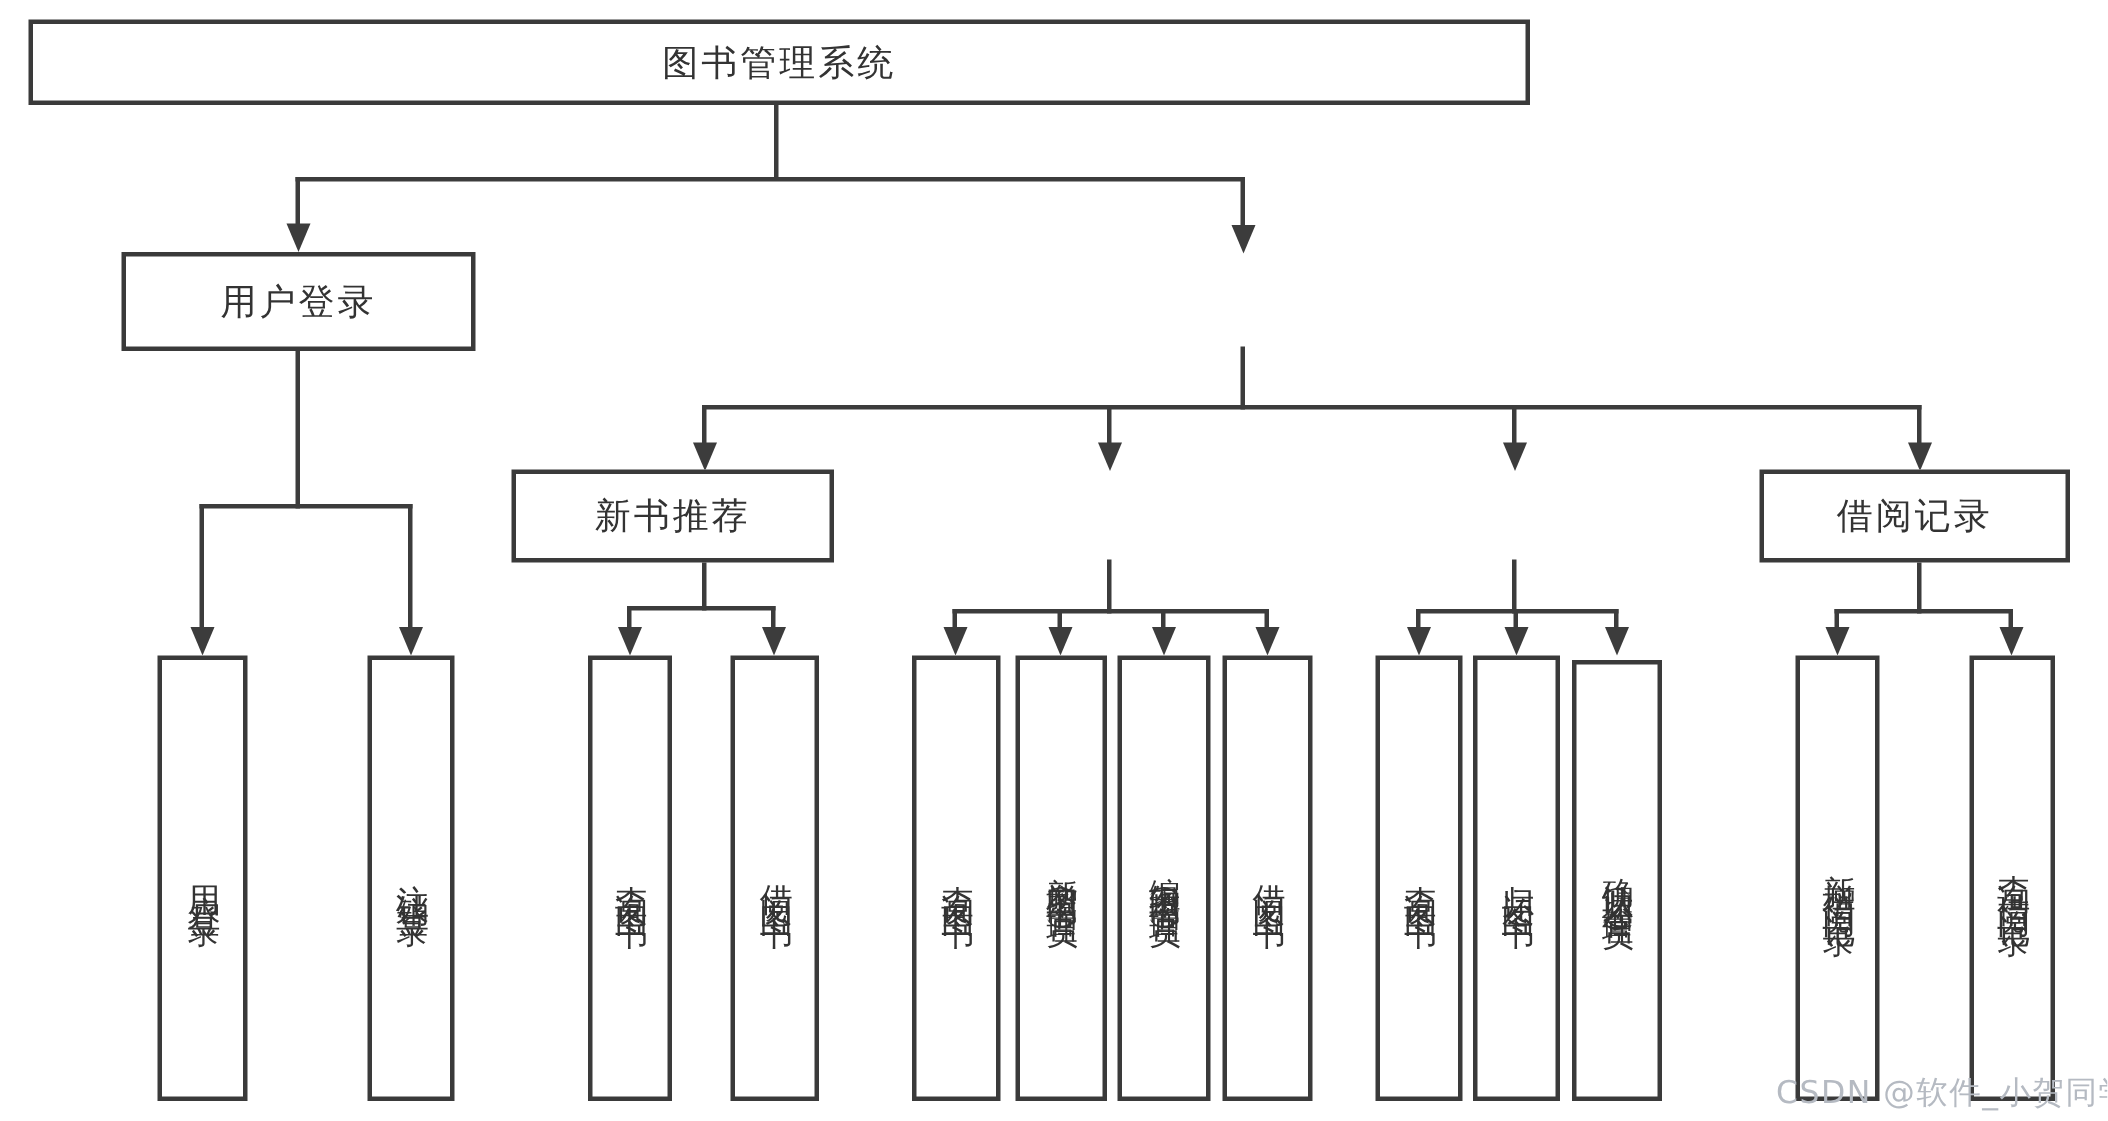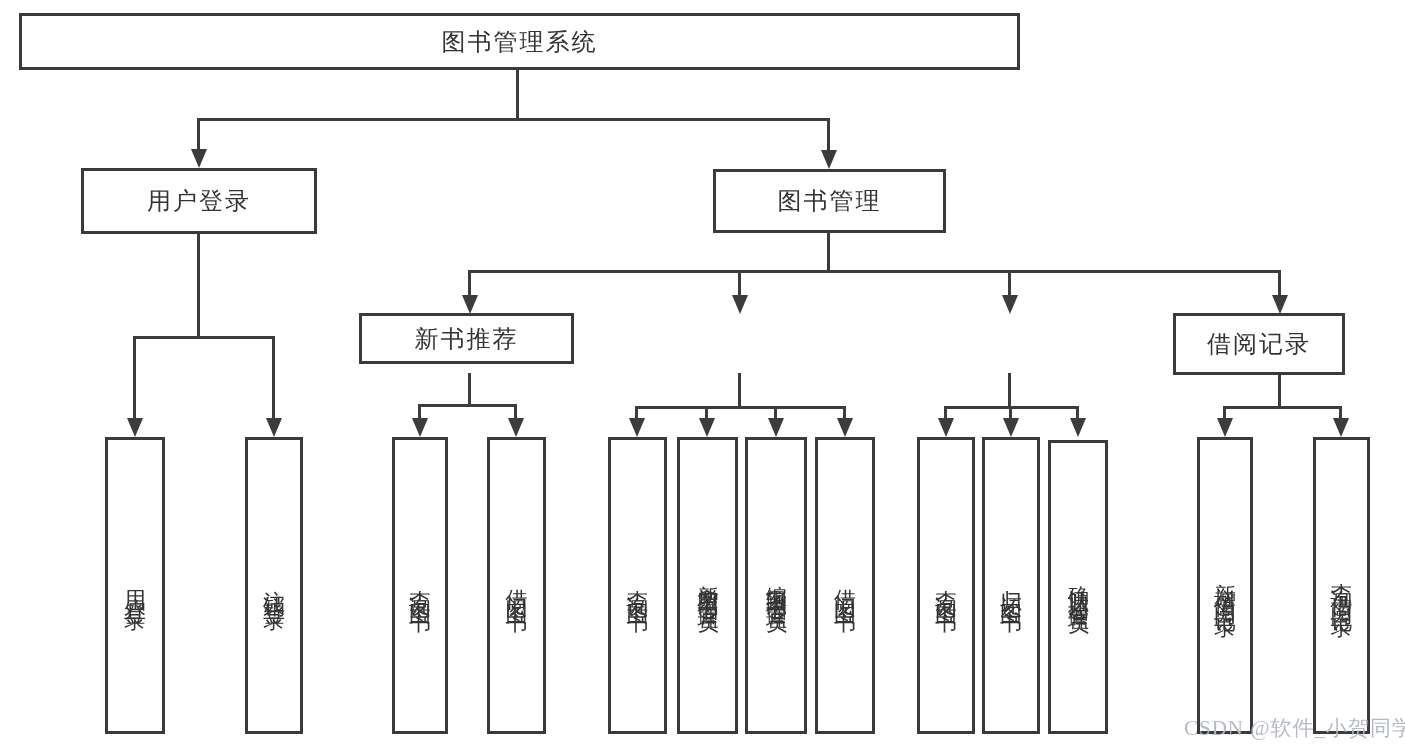--- a/index.html
+++ b/index.html
@@ -13,21 +13,20 @@
   }
   * { margin: 0; padding: 0; box-sizing: border-box; }
   html, body { background: var(--canvas-bg); }
   body { font-family: "DejaVu Sans", "Liberation Sans", sans-serif; }
   .canvas {
     position: relative;
     width: 1405px;
     height: 747px;
     background: var(--canvas-bg);
     overflow: hidden;
-    font-family: Liberation Serif, serif;
   }
   .box {
     position: absolute;
     background: var(--box-bg);
     border: 3px solid var(--border);
     color: var(--text);
     display: flex;
     align-items: center;
     justify-content: center;
     text-align: center;
@@ -76,46 +75,43 @@
   <div class="vline" style="left:516px; top:68px; height:52px;"></div>
   <div class="hline" style="left:197px; top:118px; width:633px;"></div>
   <div class="vline" style="left:197px; top:118px; height:34px;"></div>
   <div class="ah" style="left:191px; top:149px;"></div>
   <div class="vline" style="left:827px; top:118px; height:34px;"></div>
   <div class="ah" style="left:821px; top:150px;"></div>
 
   <div class="box h" style="left:81px; top:168px; width:236px; height:66px;">
     <span>用户登录</span>
   </div>
-  <div class="box h" style="left:713px; top:169px; width:233px; height:64px;">
-    <span>图书管理</span>
-  </div>
 
   <div class="vline" style="left:197px; top:232px; height:107px;"></div>
   <div class="hline" style="left:133px; top:336px; width:142px;"></div>
   <div class="vline" style="left:133px; top:336px; height:85px;"></div>
   <div class="ah" style="left:127px; top:418px;"></div>
   <div class="vline" style="left:272px; top:336px; height:85px;"></div>
   <div class="ah" style="left:266px; top:418px;"></div>
 
   <div class="vline" style="left:827px; top:231px; height:42px;"></div>
   <div class="hline" style="left:468px; top:270px; width:813px;"></div>
   <div class="vline" style="left:468px; top:270px; height:28px;"></div>
   <div class="ah" style="left:462px; top:295px;"></div>
   <div class="vline" style="left:738px; top:270px; height:28px;"></div>
   <div class="ah" style="left:732px; top:295px;"></div>
   <div class="vline" style="left:1008px; top:270px; height:28px;"></div>
   <div class="ah" style="left:1002px; top:295px;"></div>
   <div class="vline" style="left:1278px; top:270px; height:28px;"></div>
   <div class="ah" style="left:1272px; top:295px;"></div>
 
-  <div class="box h" style="left:359px; top:313px; width:215px; height:51px;">
+  <div class="box h" style="left:341px; top:313px; width:215px; height:62px;">
     <span>新书推荐</span>
   </div>
-  <div class="box h" style="left:1173px; top:313px; width:172px; height:62px;">
+  <div class="box h" style="left:1173px; top:313px; width:207px; height:62px;">
     <span>借阅记录</span>
   </div>
 
   <div class="vline" style="left:468px; top:373px; height:34px;"></div>
   <div class="hline" style="left:418px; top:404px; width:99px;"></div>
   <div class="vline" style="left:418px; top:404px; height:17px;"></div>
   <div class="ah" style="left:412px; top:418px;"></div>
   <div class="vline" style="left:514px; top:404px; height:17px;"></div>
   <div class="ah" style="left:508px; top:418px;"></div>
 

